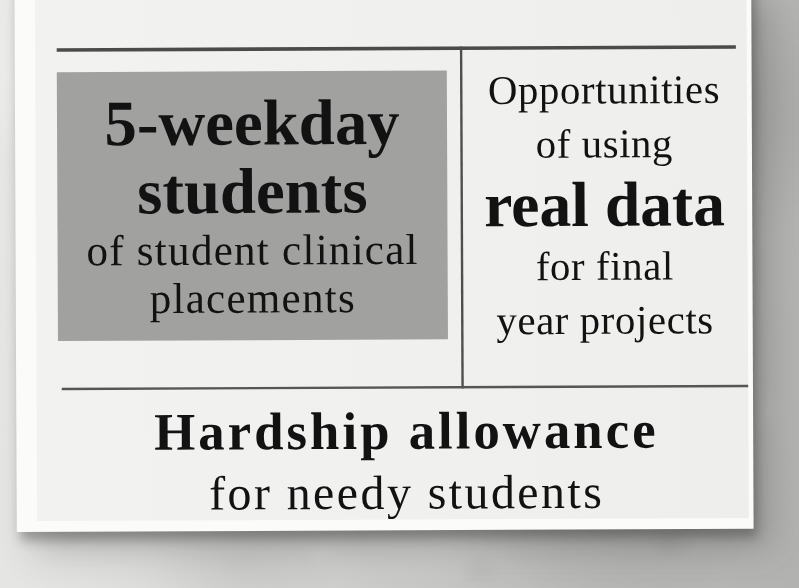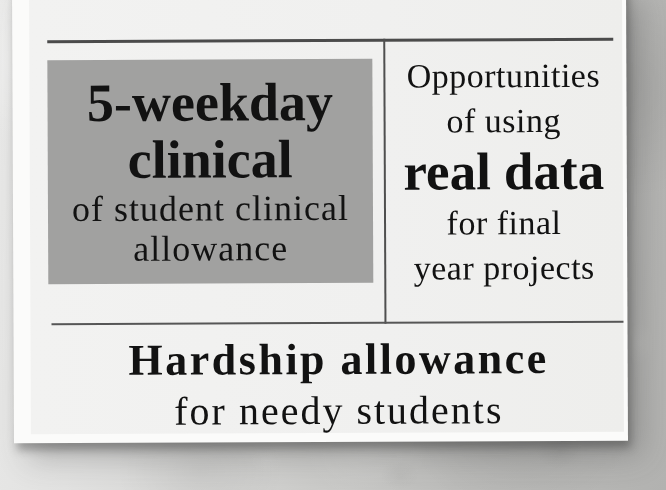--- a/index.html
+++ b/index.html
@@ -69,23 +69,23 @@
 
 <div class="page">
   <div class="surface"></div>
 
   <div class="rule rule-top"></div>
   <div class="rule divider-v"></div>
   <div class="rule rule-mid"></div>
 
   <div class="graybox">
     <div class="gb-title">5-weekday</div>
-    <div class="gb-title">clinical</div>
+    <div class="gb-title">students</div>
     <div class="gb-sub">of student clinical</div>
-    <div class="gb-sub">allowance</div>
+    <div class="gb-sub">placements</div>
   </div>
 
   <div class="right-col">
     <div class="rc-line">Opportunities</div>
     <div class="rc-line">of using</div>
     <div class="rc-big">real data</div>
     <div class="rc-line">for final</div>
     <div class="rc-line">year projects</div>
   </div>
 

